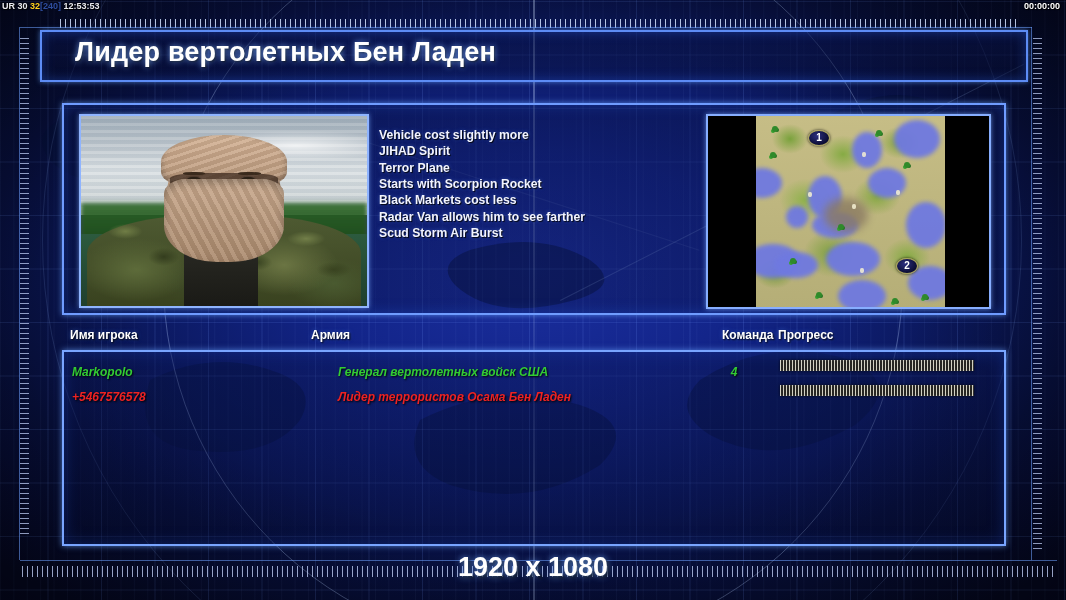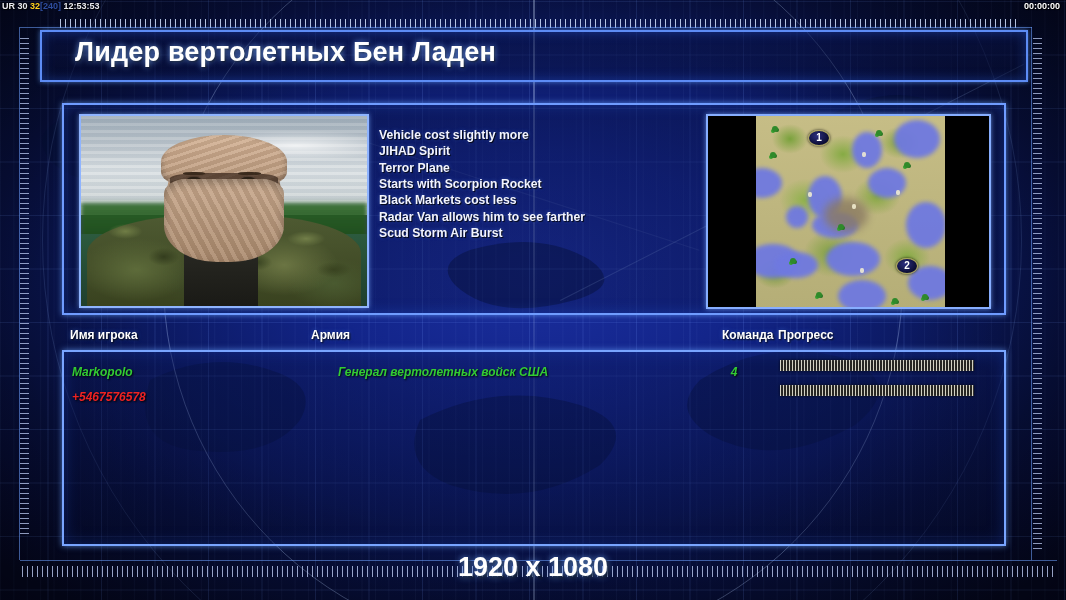--- a/index.html
+++ b/index.html
@@ -379,20 +379,21 @@
     <div class="prow" style="top:8px;">
       <div class="cell c-name" style="color:#33cc33;">Markopolo</div>
       <div class="cell c-army" style="color:#33cc33;">Генерал вертолетных войск США</div>
       <div class="cell c-team" style="color:#33cc33;">4</div>
       <div class="cell c-prog">
         <div class="pbar"></div>
       </div>
     </div>
     <div class="prow" style="top:33px;">
       <div class="cell c-name" style="color:#ee2222;">+5467576578</div>
+      <div class="cell c-army" style="color:#ee2222;">Лидер террористов Осама Бен Ладен</div>
       <div class="cell c-team" style="color:#ee2222;"></div>
       <div class="cell c-prog">
         <div class="pbar"></div>
       </div>
     </div>
   </div>
 </div>
 
 <div id="resolution">1920 x 1080</div>
 

